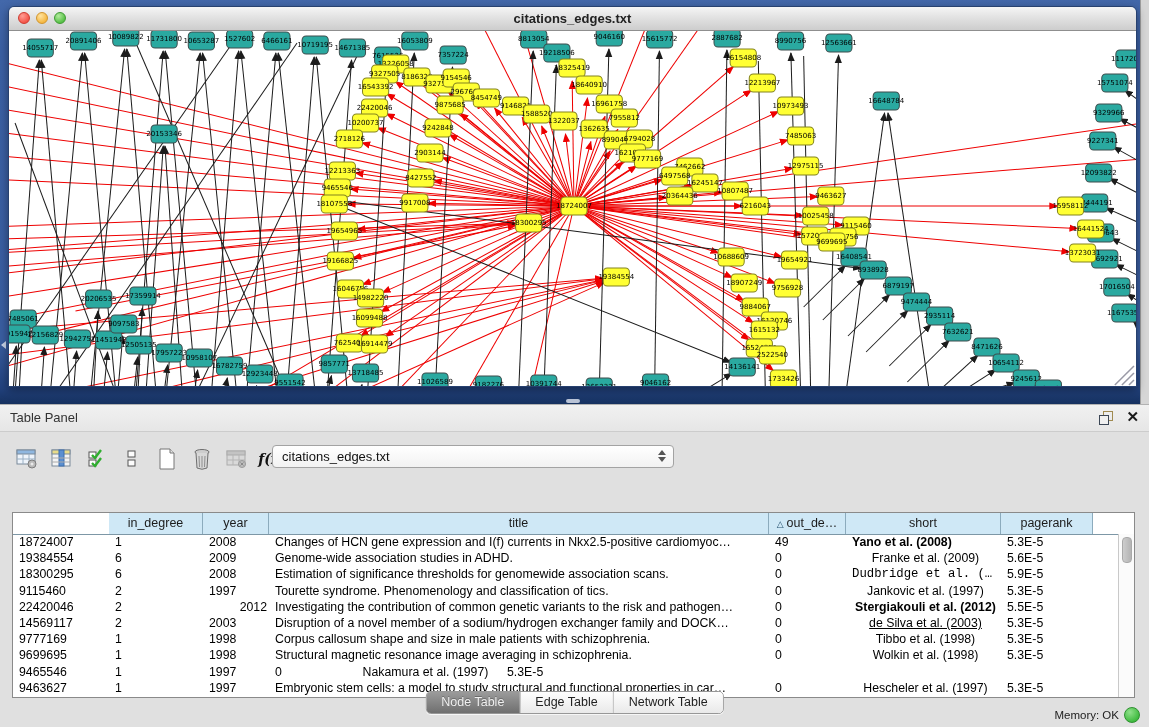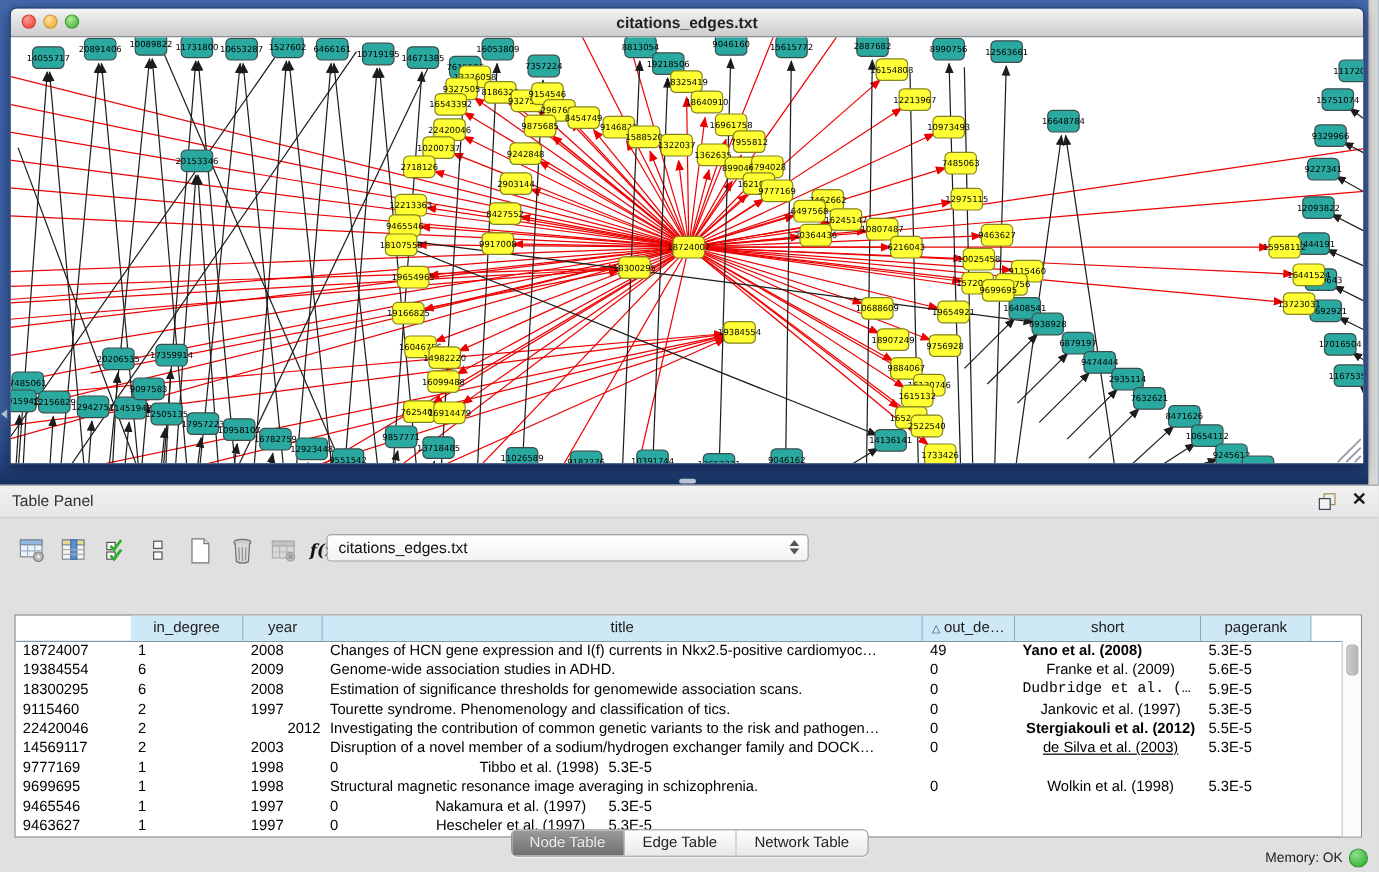--- a/index.html
+++ b/index.html
@@ -979,22 +979,23 @@
               <div class="td" style="width: 66px; text-align: left;">2003</div>
               <div class="td" style="width: 500px; text-align: left;">Disruption of a novel member of a sodium/hydrogen exchanger family and DOCK…</div>
               <div class="td" style="width: 77px; text-align: left;">0</div>
               <div class="td" style="width: 155px; text-align: center; text-decoration: underline;">de Silva et al. (2003)</div>
               <div class="td" style="width: 92px; text-align: left;">5.3E-5</div>
             </div>
             <div class="tr">
               <div class="td" style="width: 96px; text-align: left;">9777169</div>
               <div class="td" style="width: 94px; text-align: left;">1</div>
               <div class="td" style="width: 66px; text-align: left;">1998</div>
+              <div class="td" style="width: 500px; text-align: left;">Corpus callosum shape and size in male patients with schizophrenia.</div>
               <div class="td" style="width: 77px; text-align: left;">0</div>
-              <div class="td" style="width: 155px; text-align: right;">Tibbo et al. (1998)</div>
+              <div class="td" style="width: 155px; text-align: center;">Tibbo et al. (1998)</div>
               <div class="td" style="width: 92px; text-align: left;">5.3E-5</div>
             </div>
             <div class="tr">
               <div class="td" style="width: 96px; text-align: left;">9699695</div>
               <div class="td" style="width: 94px; text-align: left;">1</div>
               <div class="td" style="width: 66px; text-align: left;">1998</div>
               <div class="td" style="width: 500px; text-align: left;">Structural magnetic resonance image averaging in schizophrenia.</div>
               <div class="td" style="width: 77px; text-align: left;">0</div>
               <div class="td" style="width: 155px; text-align: center;">Wolkin et al. (1998)</div>
               <div class="td" style="width: 92px; text-align: left;">5.3E-5</div>
@@ -1004,20 +1005,21 @@
               <div class="td" style="width: 94px; text-align: left;">1</div>
               <div class="td" style="width: 66px; text-align: left;">1997</div>
               <div class="td" style="width: 77px; text-align: left;">0</div>
               <div class="td" style="width: 155px; text-align: center;">Nakamura et al. (1997)</div>
               <div class="td" style="width: 92px; text-align: left;">5.3E-5</div>
             </div>
             <div class="tr">
               <div class="td" style="width: 96px; text-align: left;">9463627</div>
               <div class="td" style="width: 94px; text-align: left;">1</div>
               <div class="td" style="width: 66px; text-align: left;">1997</div>
+              <div class="td" style="width: 500px; text-align: left;">Embryonic stem cells: a model to study structural and functional properties in car…</div>
               <div class="td" style="width: 77px; text-align: left;">0</div>
               <div class="td" style="width: 155px; text-align: center;">Hescheler et al. (1997)</div>
               <div class="td" style="width: 92px; text-align: left;">5.3E-5</div>
             </div>
           </div>
         <div class="vscroll">
           <div class="thumb"></div>
         </div>
       </div>
 

